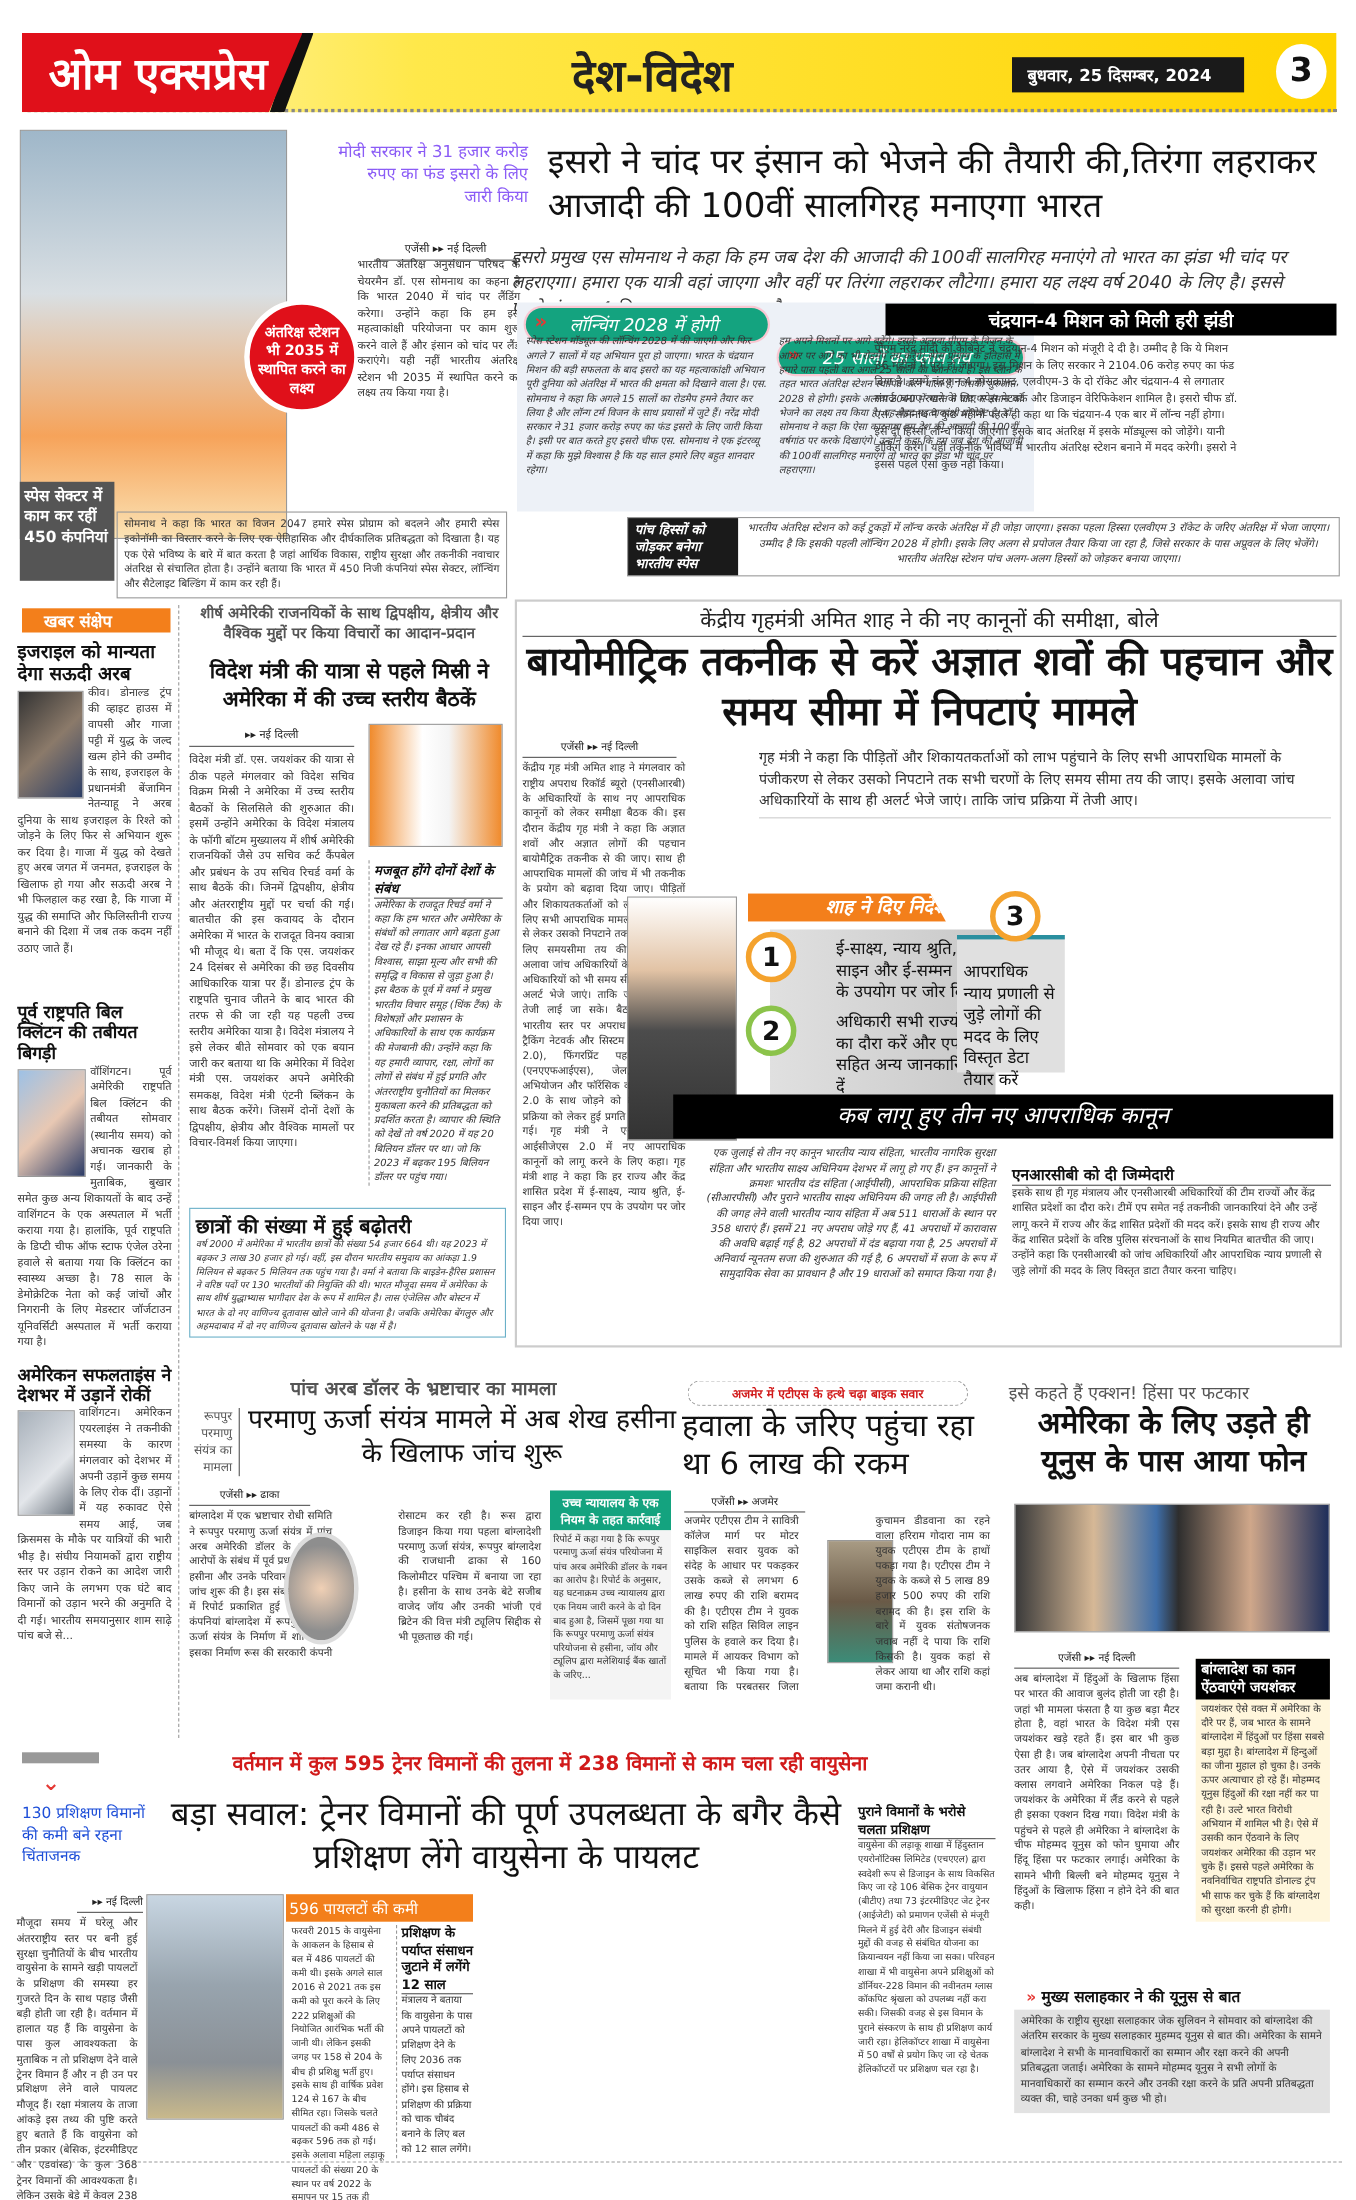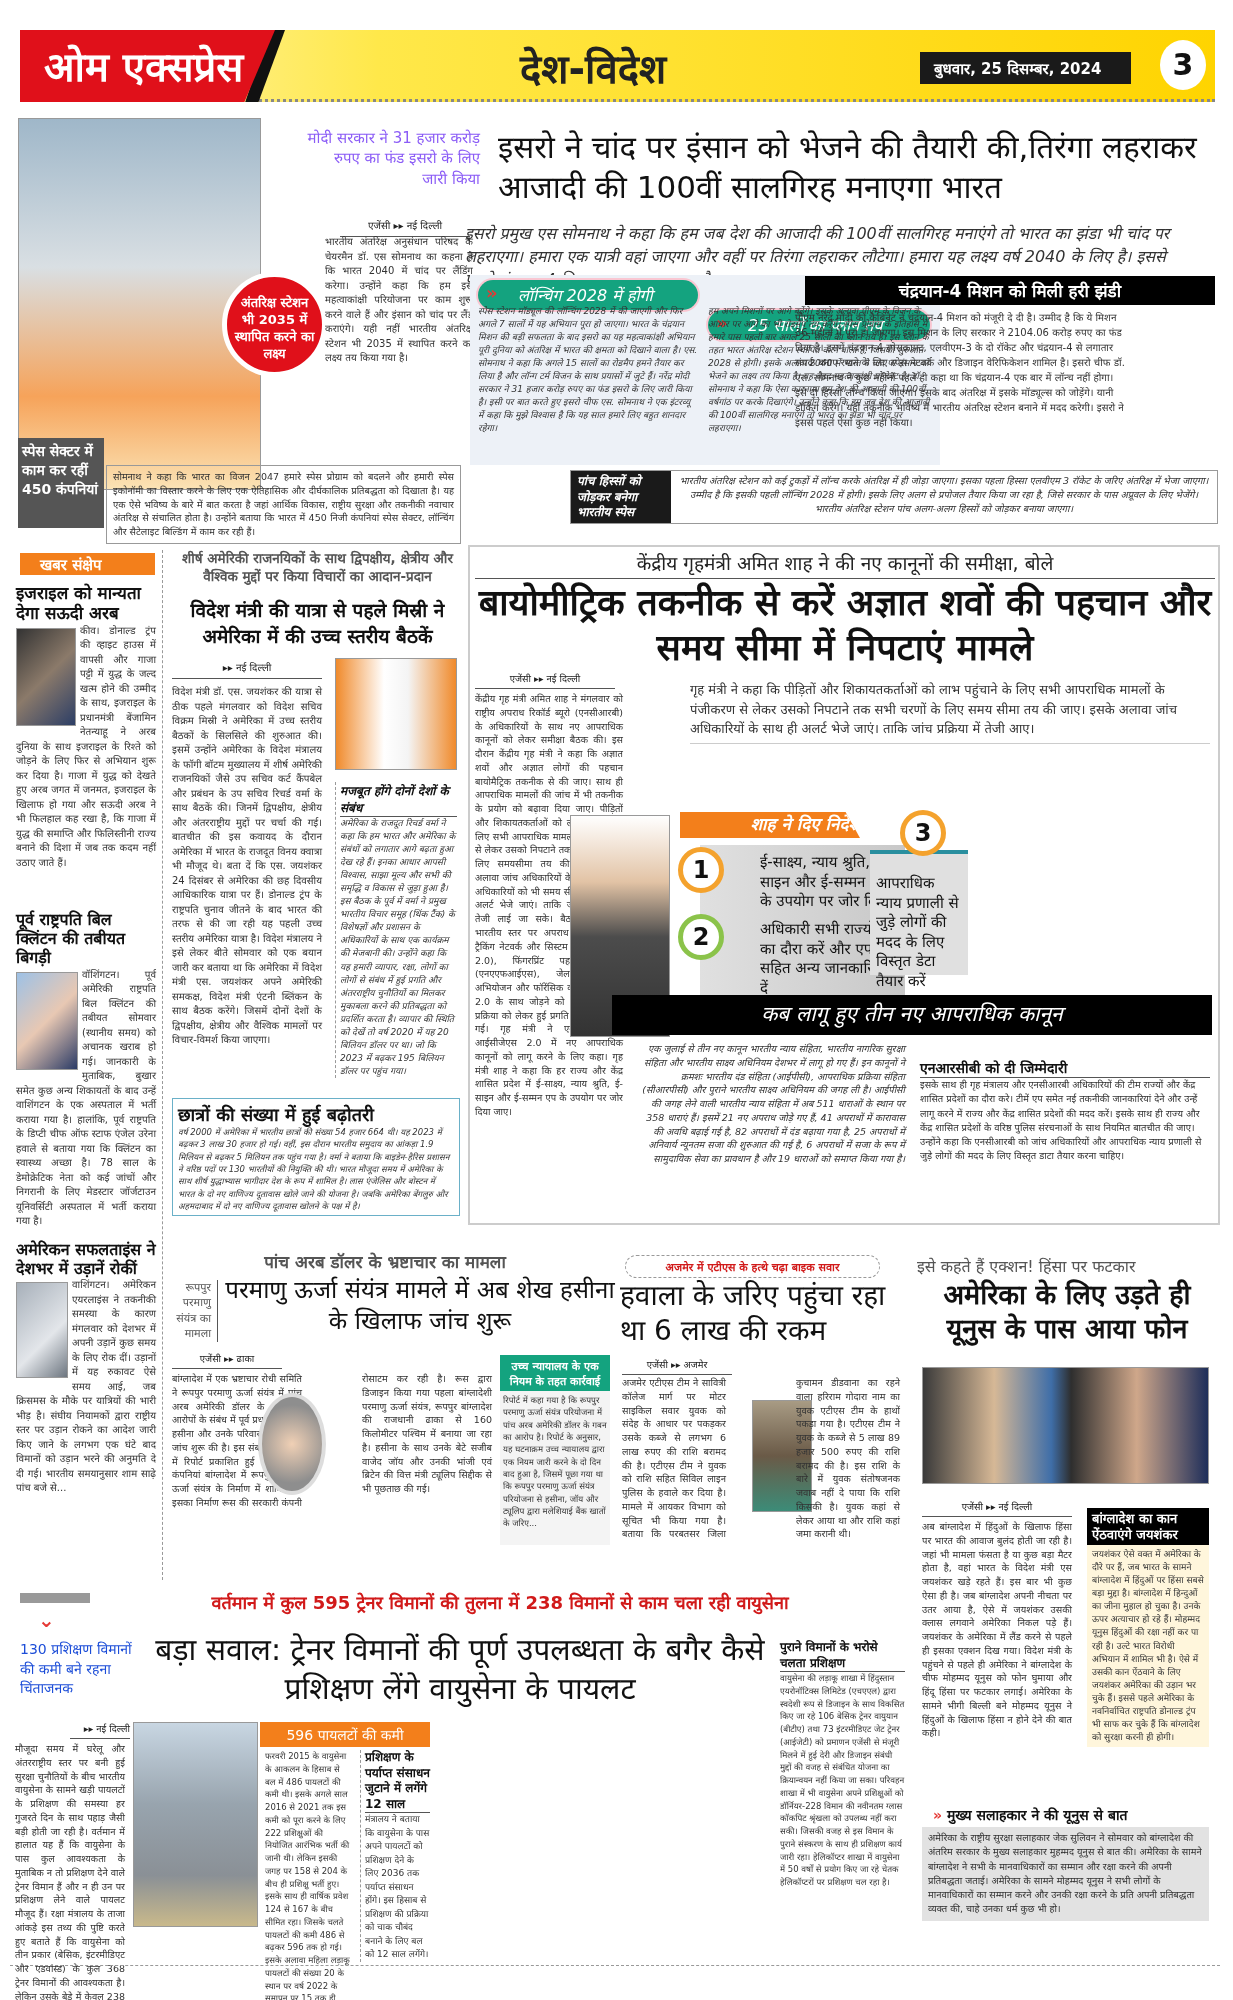--- a/index.html
+++ b/index.html
@@ -145,21 +145,21 @@
 <div class="abs" style="left:922px;top:1827px;width:287px;background:#e2e2e2;font-size:9.5px;line-height:1.5;padding:4px 6px;color:#333">अमेरिका के राष्ट्रीय सुरक्षा सलाहकार जेक सुलिवन ने सोमवार को बांग्लादेश की अंतरिम सरकार के मुख्य सलाहकार मुहम्मद यूनुस से बात की। अमेरिका के सामने बांग्लादेश ने सभी के मानवाधिकारों का सम्मान और रक्षा करने की अपनी प्रतिबद्धता जताई। अमेरिका के सामने मोहम्मद यूनुस ने सभी लोगों के मानवाधिकारों का सम्मान करने और उनकी रक्षा करने के प्रति अपनी प्रतिबद्धता व्यक्त की, चाहे उनका धर्म कुछ भी हो।</div>
 
 <div class="abs" style="left:20px;top:1593px;width:70px;height:10px;background:#999"></div>
 <div class="abs" style="left:38px;top:1608px;font-size:20px;color:#e53935;font-weight:bold">⌄</div>
 <div class="abs" style="left:100px;top:1590px;width:800px;font-size:18px;font-weight:bold;color:#d11a1a;text-align:center">वर्तमान में कुल 595 ट्रेनर विमानों की तुलना में 238 विमानों से काम चला रही वायुसेना</div>
 <div class="abs" style="left:20px;top:1640px;width:115px;font-size:14px;text-align:left;color:#1d4ed8;line-height:1.4">130 प्रशिक्षण विमानों की कमी बने रहना चिंताजनक</div>
 <div class="abs hl" style="left:145px;top:1630px;width:630px;font-size:30px;line-height:1.3;text-align:center;font-weight:normal;color:#111">बड़ा सवाल: ट्रेनर विमानों की पूर्ण उपलब्धता के बगैर कैसे प्रशिक्षण लेंगे वायुसेना के पायलट</div>
 <div class="abs" style="left:70px;top:1722px;width:60px;font-size:9.5px;text-align:right;border-bottom:1px solid #555;padding-bottom:3px">▸▸ नई दिल्ली</div>
 <div class="abs txt" style="left:15px;top:1742px;width:110px;font-size:9.5px">मौजूदा समय में घरेलू और अंतरराष्ट्रीय स्तर पर बनी हुई सुरक्षा चुनौतियों के बीच भारतीय वायुसेना के सामने खड़ी पायलटों के प्रशिक्षण की समस्या हर गुजरते दिन के साथ पहाड़ जैसी बड़ी होती जा रही है। वर्तमान में हालात यह हैं कि वायुसेना के पास कुल आवश्यकता के मुताबिक न तो प्रशिक्षण देने वाले ट्रेनर विमान हैं और न ही उन पर प्रशिक्षण लेने वाले पायलट मौजूद हैं। रक्षा मंत्रालय के ताजा आंकड़े इस तथ्य की पुष्टि करते हुए बताते हैं कि वायुसेना को तीन प्रकार (बेसिक, इंटरमीडिएट और एडवांस्ड) के कुल 368 ट्रेनर विमानों की आवश्यकता है। लेकिन उसके बेड़े में केवल 238 विमान हैं यानी 130 की आज भी कमी बनी हुई है।</div>
 <div class="abs photo" style="left:133px;top:1722px;width:125px;height:205px;background:linear-gradient(180deg,#c8d6e2,#98a4ae 40%,#8a9096 75%,#c9b98b)"></div>
-<div class="abs" style="left:260px;top:1722px;width:170px;background:#f37f1b;color:#fff;font-size:14px;text-align:center;padding:3px">596 पायलटों की कमी</div>
+<div class="abs" style="left:260px;top:1722px;width:170px;background:#f37f1b;color:#fff;font-size:14px;padding:3px">596 पायलटों की कमी</div>
 <div class="abs" style="left:265px;top:1750px;width:88px;font-size:8.5px;line-height:1.5;color:#333">फरवरी 2015 के वायुसेना के आकलन के हिसाब से बल में 486 पायलटों की कमी थी। इसके अगले साल 2016 से 2021 तक इस कमी को पूरा करने के लिए 222 प्रशिक्षुओं की नियोजित आरंभिक भर्ती की जानी थी। लेकिन इसकी जगह पर 158 से 204 के बीच ही प्रशिक्षु भर्ती हुए। इसके साथ ही वार्षिक प्रवेश 124 से 167 के बीच सीमित रहा। जिसके चलते पायलटों की कमी 486 से बढ़कर 596 तक हो गई। इसके अलावा महिला लड़ाकू पायलटों की संख्या 20 के स्थान पर वर्ष 2022 के समापन पर 15 तक ही पहुंची थी। इसके अगले साल 2023 में हल्के से इजाफे के साथ यह 17 तक पहुंची है।</div>
 <div class="abs" style="left:360px;top:1750px;width:70px;border-left:1px dashed #999;padding-left:4px">
   <div class="hl" style="font-size:12px;line-height:1.3;border-bottom:1px solid #555">प्रशिक्षण के पर्याप्त संसाधन जुटाने में लगेंगे 12 साल</div>
   <div style="font-size:9px;line-height:1.5;color:#333">मंत्रालय ने बताया कि वायुसेना के पास अपने पायलटों को प्रशिक्षण देने के लिए 2036 तक पर्याप्त संसाधन होंगे। इस हिसाब से प्रशिक्षण की प्रक्रिया को चाक चौबंद बनाने के लिए बल को 12 साल लगेंगे।</div>
 </div>
 <div class="abs" style="left:780px;top:1640px;width:125px">
   <div class="hl" style="font-size:12px;line-height:1.3;border-bottom:1px solid #555">पुराने विमानों के भरोसे चलता प्रशिक्षण</div>
   <div style="font-size:8.5px;line-height:1.5;color:#333">वायुसेना की लड़ाकू शाखा में हिंदुस्तान एयरोनॉटिक्स लिमिटेड (एचएएल) द्वारा स्वदेशी रूप से डिजाइन के साथ विकसित किए जा रहे 106 बेसिक ट्रेनर वायुयान (बीटीए) तथा 73 इंटरमीडिएट जेट ट्रेनर (आईजेटी) को प्रमाणन एजेंसी से मंजूरी मिलने में हुई देरी और डिजाइन संबंधी मुद्दों की वजह से संबंधित योजना का क्रियान्वयन नहीं किया जा सका। परिवहन शाखा में भी वायुसेना अपने प्रशिक्षुओं को डॉर्नियर-228 विमान की नवीनतम ग्लास कॉकपिट श्रृंखला को उपलब्ध नहीं करा सकी। जिसकी वजह से इस विमान के पुराने संस्करण के साथ ही प्रशिक्षण कार्य जारी रहा। हेलिकॉप्टर शाखा में वायुसेना में 50 वर्षों से प्रयोग किए जा रहे चेतक हेलिकॉप्टरों पर प्रशिक्षण चल रहा है।</div>
 </div>
 <div class="abs dash" style="left:10px;top:1965px;width:1210px"></div>

